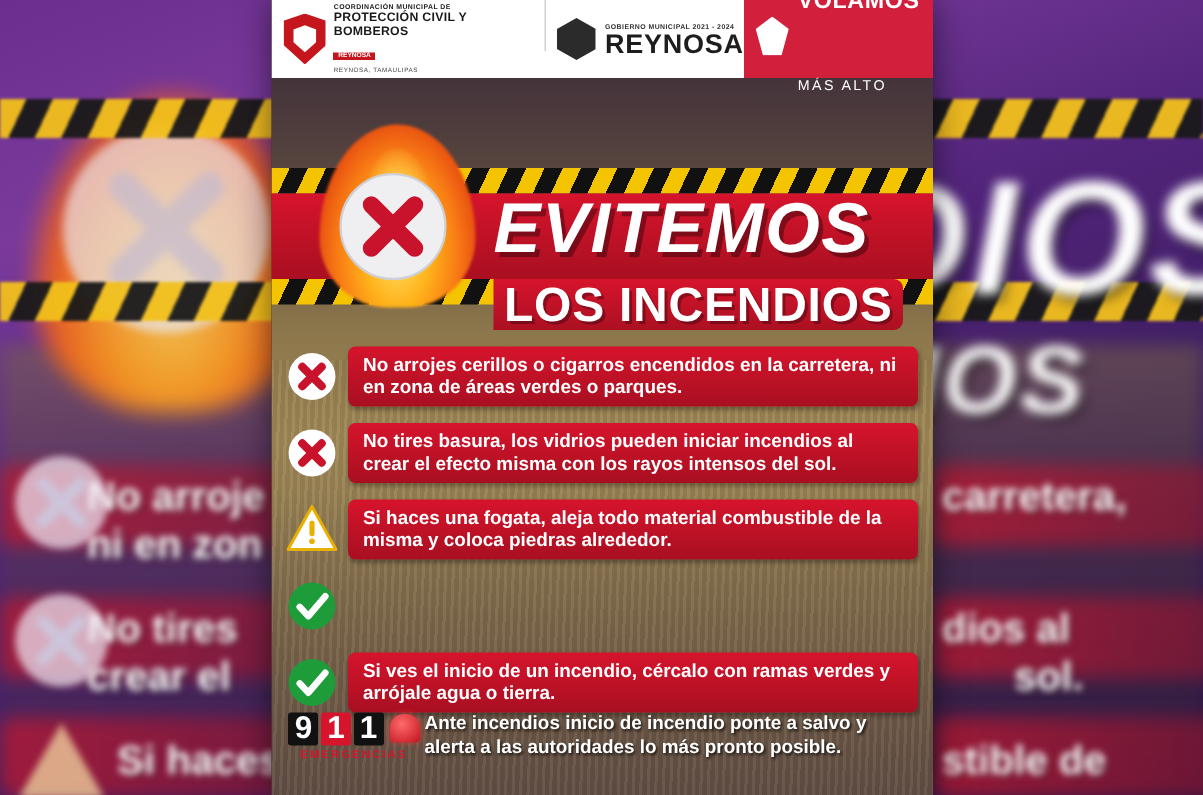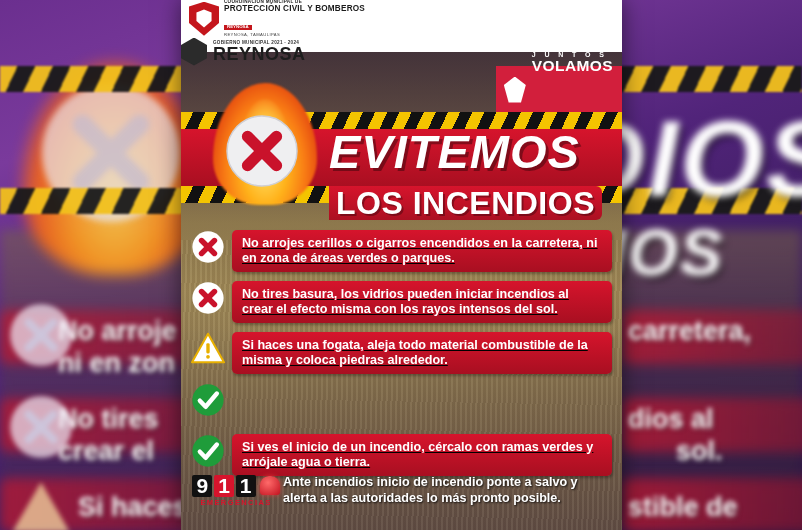--- a/index.html
+++ b/index.html
@@ -107,21 +107,21 @@
         rgba(255,240,190,.10) 0px, rgba(255,240,190,.10) 2px,
         rgba(90,70,40,.10) 2px, rgba(90,70,40,.10) 5px);
     opacity: .8;
   }
 
   
   .logobar {
     position: absolute; left: 0; top: 0;
     width: 441px; height: 52px;
     background: #ffffff;
-    display: flex; align-items: flex-start; flex-direction: column;
+    display: flex; align-items: flex-start;
   }
   .logo-cell { display: flex; align-items: center; height: 100%; }
   .logo-pc { padding-left: 8px; display: flex; align-items: center; gap: 5px; }
   .pc-shield {
     width: 30px; height: 34px;
     background: #c4161c;
     clip-path: polygon(50% 0%, 100% 14%, 100% 62%, 50% 100%, 0% 62%, 0% 14%);
     display: flex; align-items: center; justify-content: center;
   }
   .pc-shield-in {
@@ -221,24 +221,23 @@
     position: absolute; left: 21px; top: 30px;
     width: 76px; height: 76px;
   }
 
   
   .tips {
     position: absolute; left: 10px; top: 230px;
     width: 421px;
   }
   .tip {
-    display: flex; 
+    display: flex; align-items: center;
     margin-bottom: 9px;
     height: 42px;
-    text-decoration: underline;
   }
   .tip-icon {
     width: 34px; height: 34px;
     flex: 0 0 34px;
     margin-right: 7px;
     position: relative;
   }
   .tip-body {
     flex: 1;
     background: linear-gradient(180deg, #d6142c 0%, #a80f21 100%);

